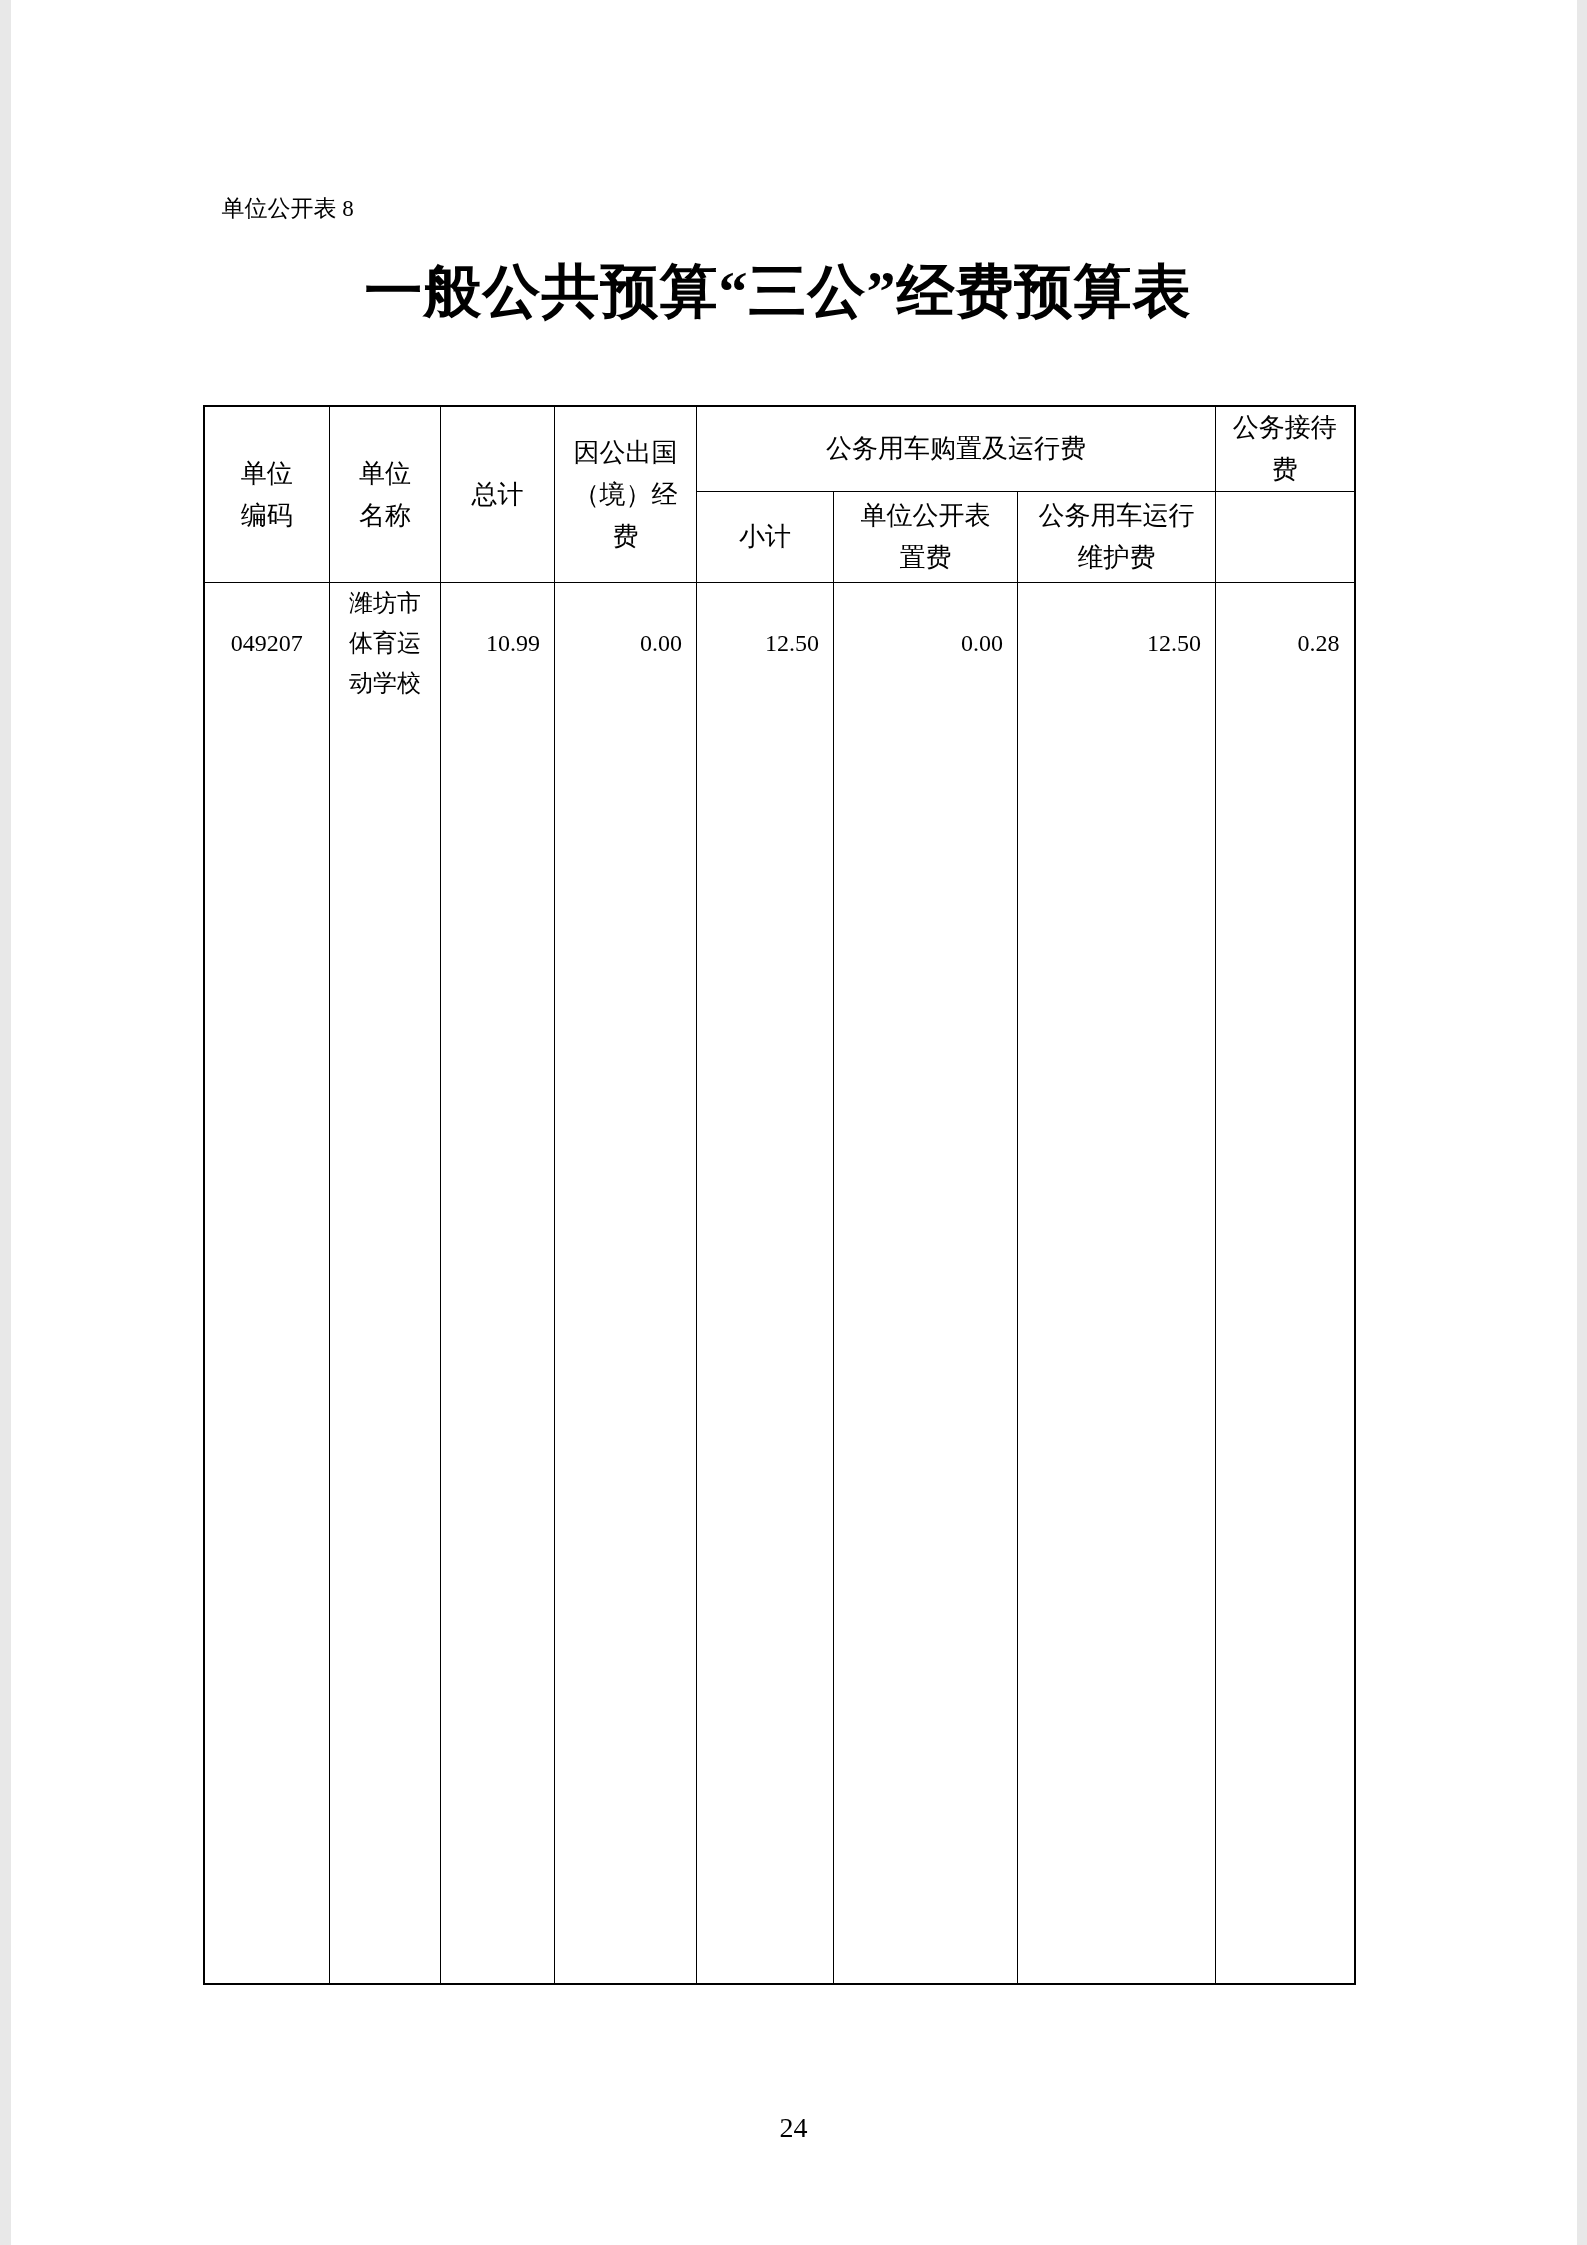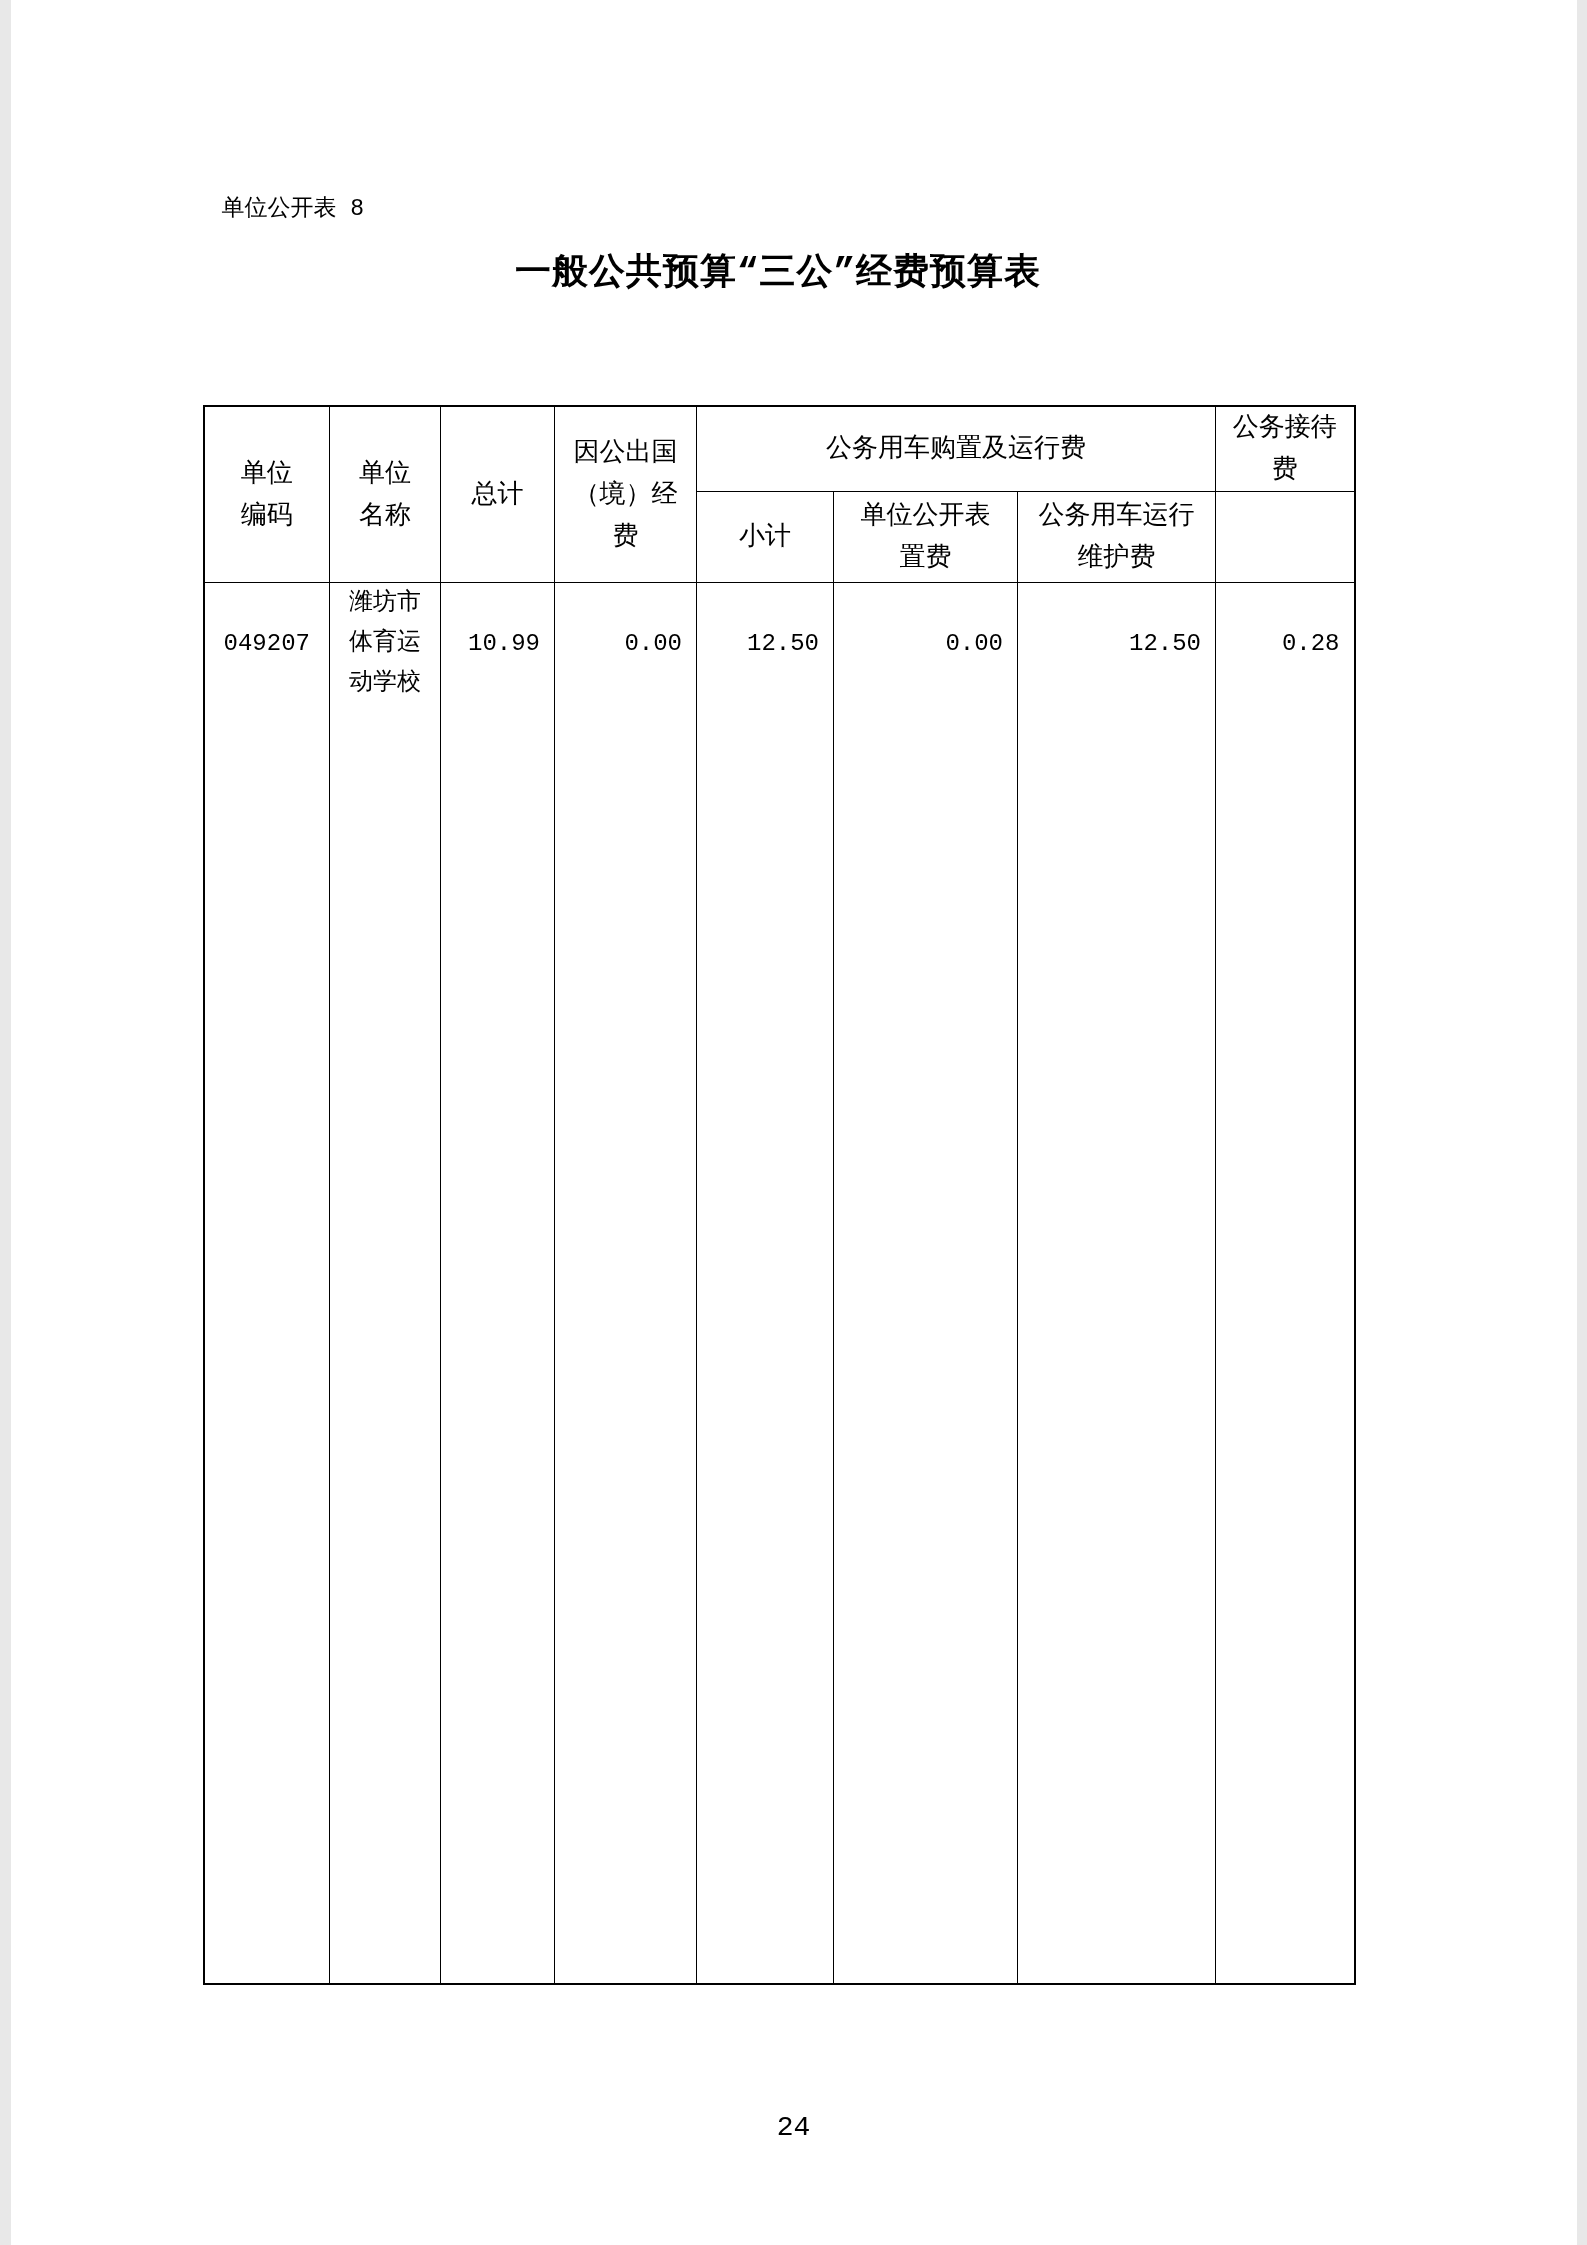--- a/index.html
+++ b/index.html
@@ -7,39 +7,39 @@
     padding: 0;
     background: #e8e8e8;
   }
   .page {
     position: relative;
     width: 1566px;
     height: 2245px;
     margin: 0 auto;
     background: #ffffff;
     color: #000000;
-    font-family: Liberation Mono, monospace;
+    font-family: Liberation Serif, serif;
     overflow: hidden;
   }
   .doc-label {
     position: absolute;
     left: 211px;
     top: 193px;
     font-size: 23px;
     line-height: 32px;
     white-space: nowrap;
   }
   .doc-title {
     position: absolute;
     left: 192px;
-    top: 242px;
+    top: 260px;
     width: 1151px;
     margin: 0;
     text-align: center;
-    font-size: 36px;
+    font-size: 58px;
     font-weight: bold;
     letter-spacing: 1px;
     line-height: 64px;
     white-space: nowrap;
   }
   .unit-note {
     position: absolute;
     left: 192px;
     top: 360px;
     width: 1147px;

